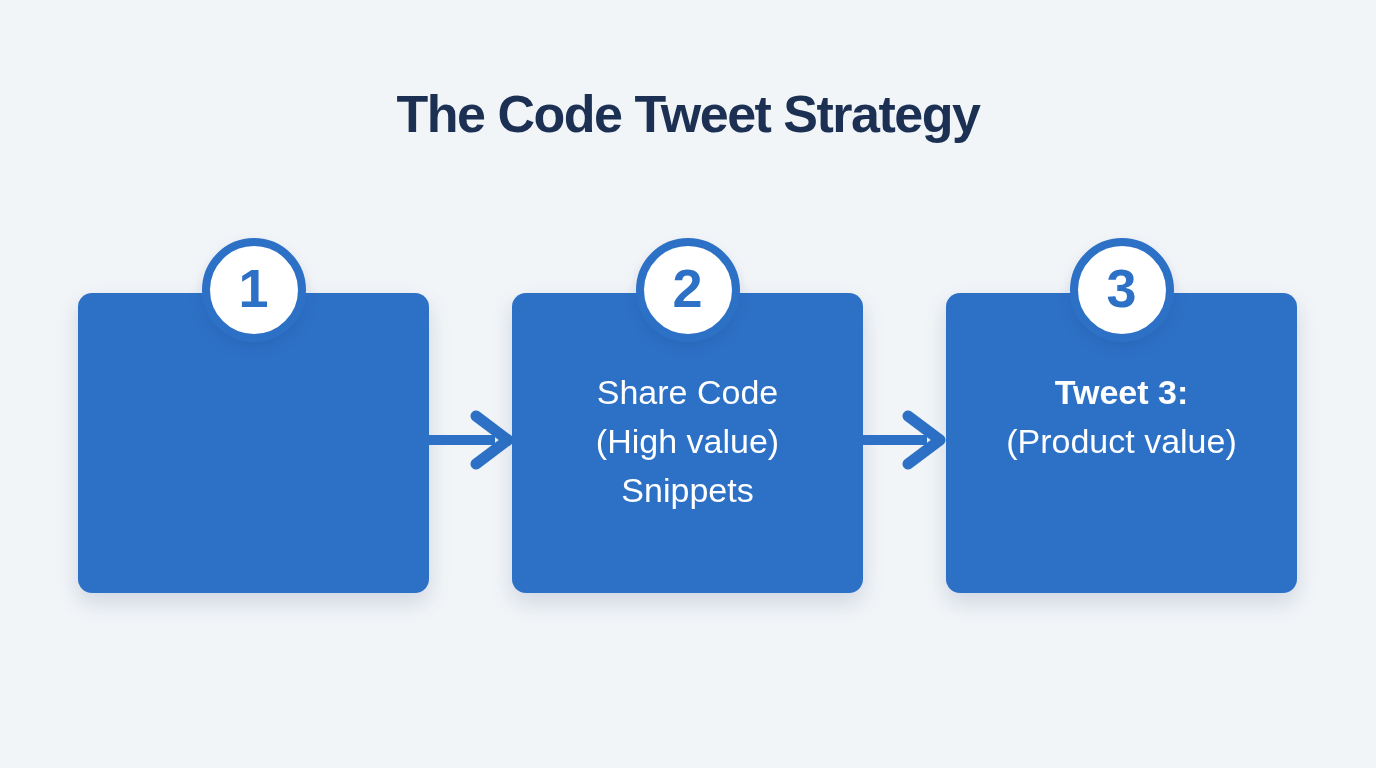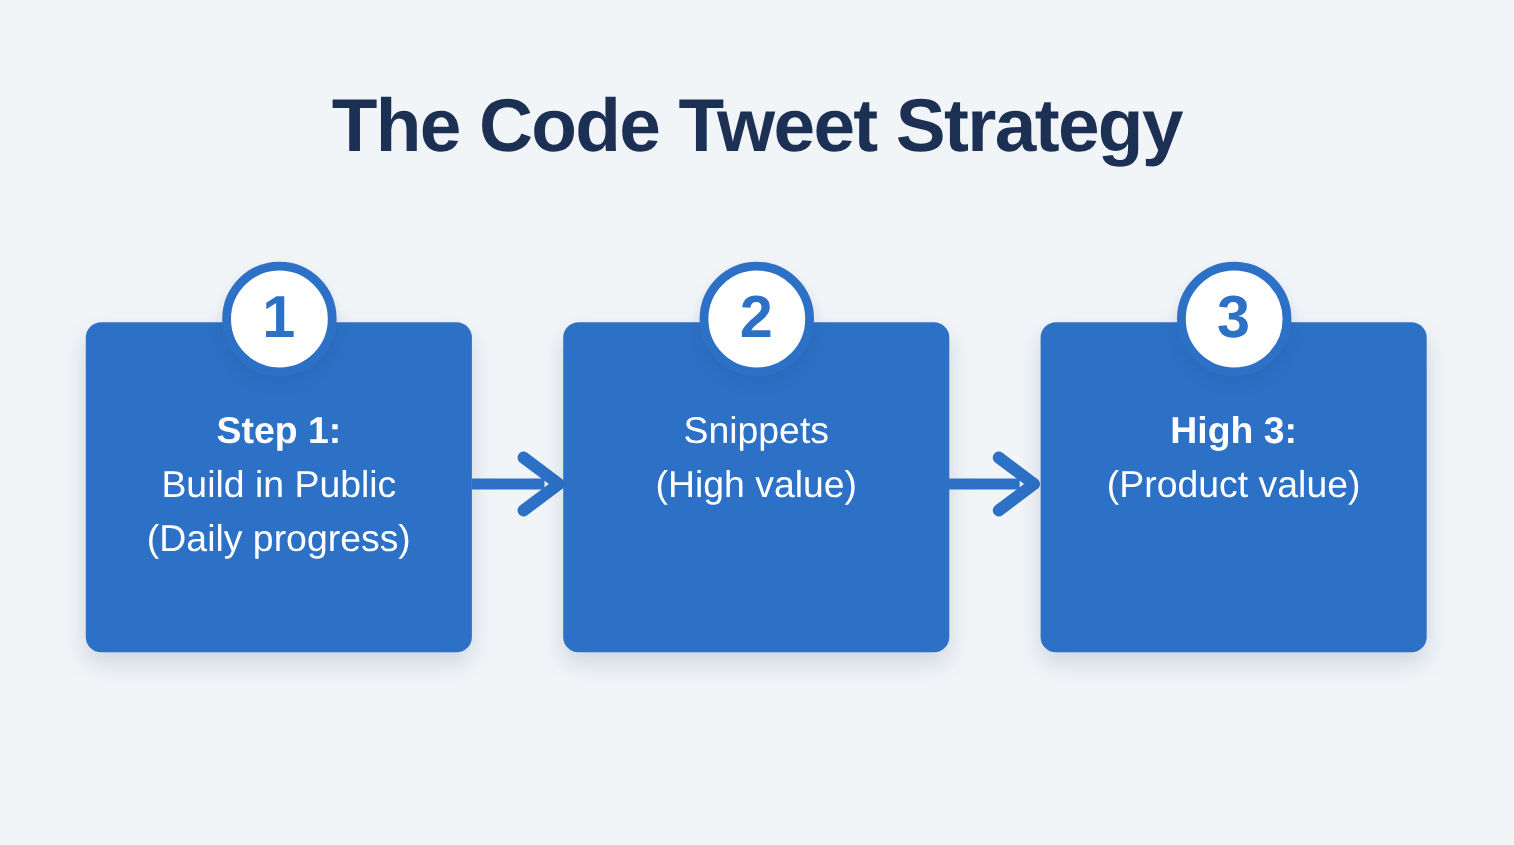--- a/index.html
+++ b/index.html
@@ -14,21 +14,21 @@
     overflow: hidden;
     position: relative;
   }
   .page-title {
     position: absolute;
     top: 82px;
     left: 0;
     width: 100%;
     margin: 0;
     text-align: center;
-    font-size: 68px;
+    font-size: 52px;
     line-height: 64px;
     font-weight: bold;
     letter-spacing: -1.5px;
     color: #1c3054;
   }
   .card {
     position: absolute;
     top: 293px;
     width: 351px;
     height: 300px;
@@ -85,50 +85,46 @@
 <body>
 
 <div>
 
   <h1 class="page-title">The Code Tweet Strategy</h1>
 
   <div class="card card-1">
     <div class="badge">
       <span class="badge-number">1</span>
     </div>
-    <div class="card-text">
-      <div class="card-label">Step 1:</div>
-      <div>Build in Public</div>
-      <div>(Daily progress)</div>
-    </div>
   </div>
 
   <svg class="arrow arrow-1" viewBox="0 0 86 60" xmlns="http://www.w3.org/2000/svg">
     <line x1="0" y1="30" x2="66" y2="30" stroke="#2d71c7" stroke-width="10"></line>
     <polyline points="47,6 79,30 47,54" fill="none" stroke="#2d71c7" stroke-width="11" stroke-linecap="round" stroke-linejoin="round"></polyline>
   </svg>
 
   <div class="card card-2">
     <div class="badge">
       <span class="badge-number">2</span>
     </div>
     <div class="card-text">
+      <div>Share Code</div>
+      <div>(High value)</div>
       <div>Snippets</div>
-      <div>(High value)</div>
     </div>
   </div>
 
   <svg class="arrow arrow-2" viewBox="0 0 86 60" xmlns="http://www.w3.org/2000/svg">
     <line x1="0" y1="30" x2="66" y2="30" stroke="#2d71c7" stroke-width="10"></line>
     <polyline points="47,6 79,30 47,54" fill="none" stroke="#2d71c7" stroke-width="11" stroke-linecap="round" stroke-linejoin="round"></polyline>
   </svg>
 
   <div class="card card-3">
     <div class="badge">
       <span class="badge-number">3</span>
     </div>
     <div class="card-text">
-      <div class="card-label">High 3:</div>
+      <div class="card-label">Tweet 3:</div>
       <div>(Product value)</div>
     </div>
   </div>
 
 </div>
 
 </body></html>

